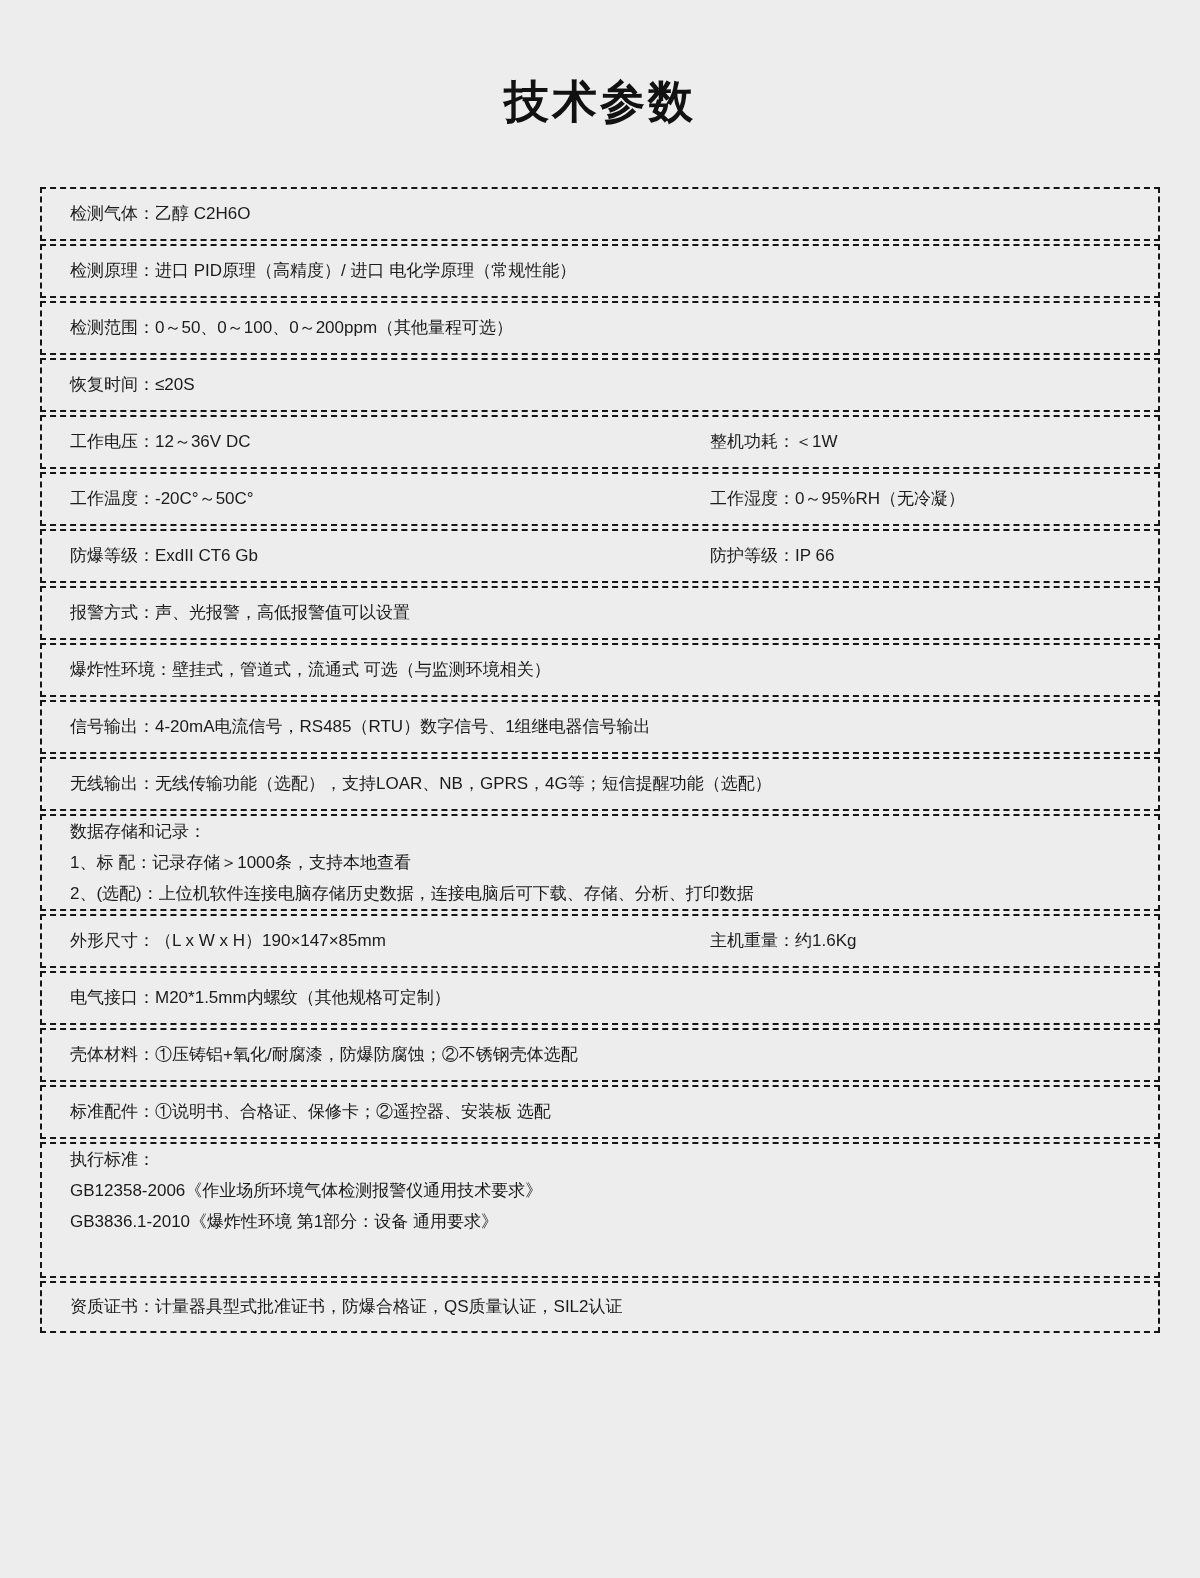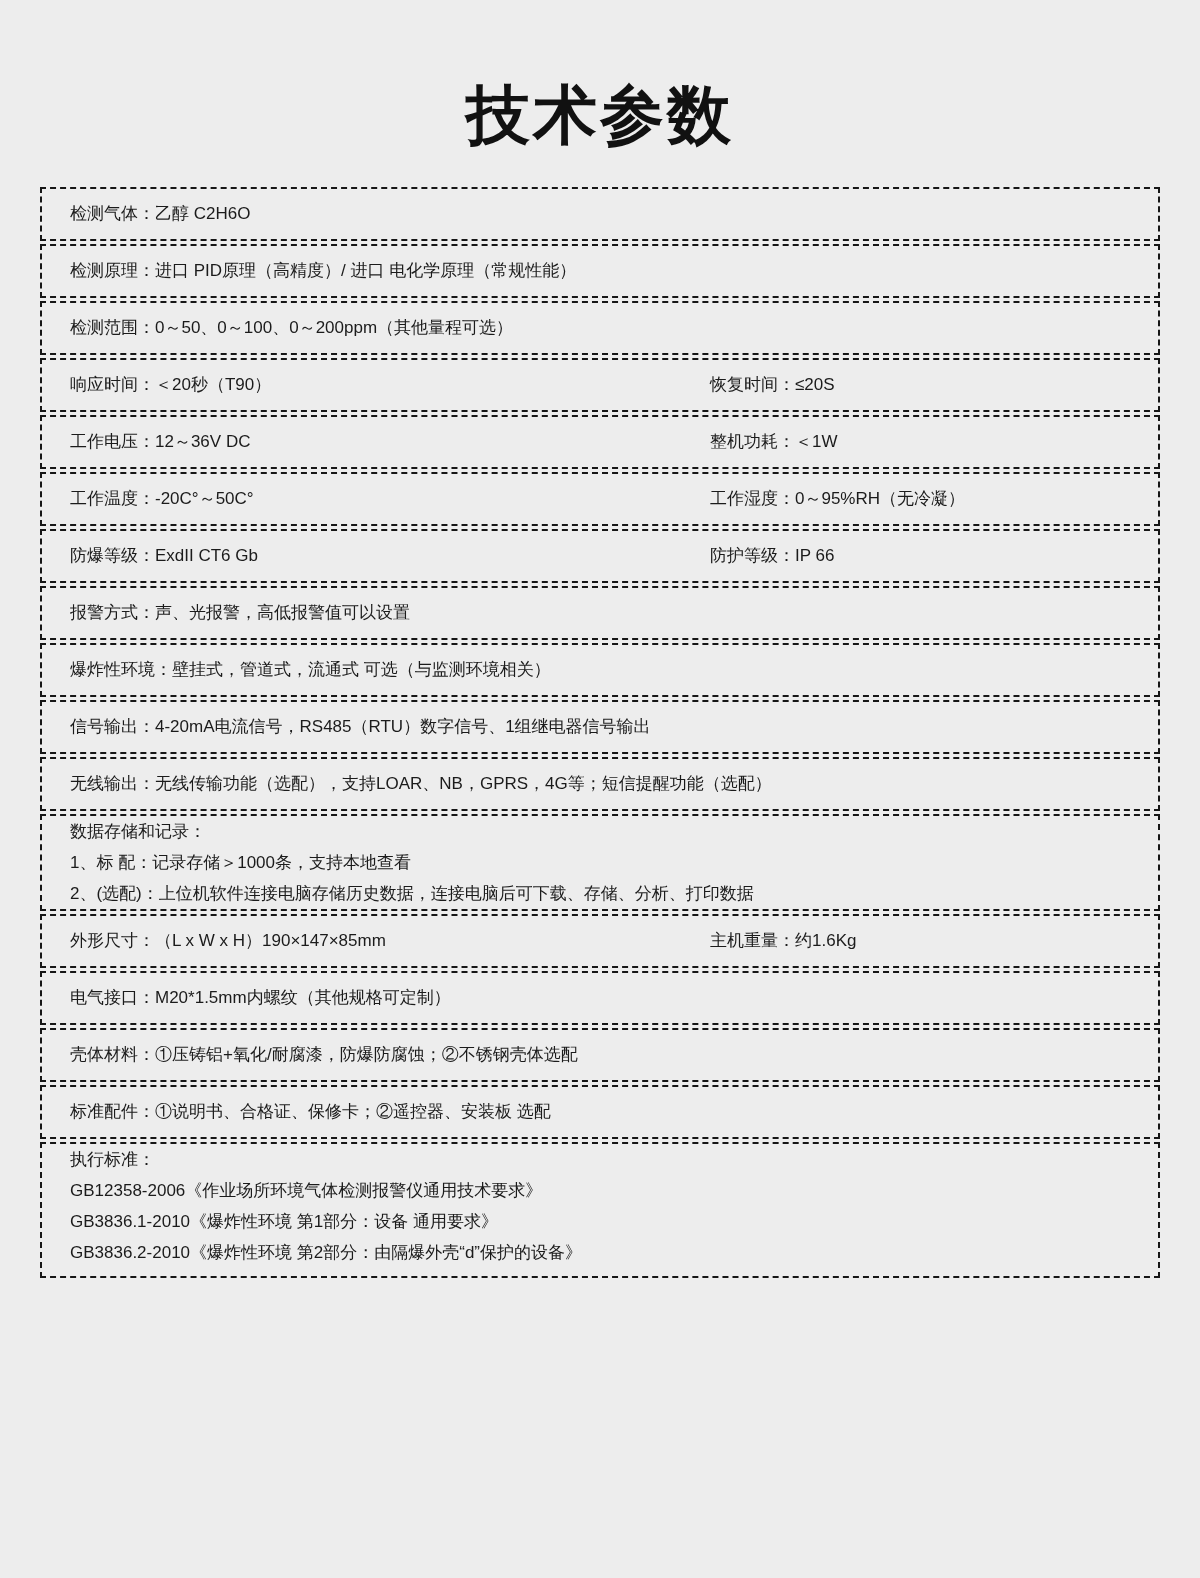--- a/index.html
+++ b/index.html
@@ -14,21 +14,21 @@
     color: #1b1b1b;
     position: relative;
     overflow: hidden;
   }
   .page-title {
     position: absolute;
     top: 72px;
     left: 0;
     width: 1200px;
     text-align: center;
-    font-size: 64px;
+    font-size: 45px;
     font-weight: 600;
     letter-spacing: 3px;
     color: #111;
   }
   .spec-table {
     position: absolute;
     left: 40px;
     top: 187px;
     width: 1120px;
   }
@@ -78,21 +78,20 @@
   <div class="row">
     <span class="cell-single">检测原理：进口 PID原理（高精度）/ 进口 电化学原理（常规性能）</span>
   </div>
 
   <div class="row">
     <span class="cell-single">检测范围：0～50、0～100、0～200ppm（其他量程可选）</span>
   </div>
 
 
   <div class="row">
-    <span class="cell-left">响应时间：＜20秒（T90）</span>
     <span class="cell-right">恢复时间：≤20S</span>
   </div>
 
   <div class="row">
     <span class="cell-left">工作电压：12～36V DC</span>
     <span class="cell-right">整机功耗：＜1W</span>
   </div>
 
   <div class="row">
     <span class="cell-left">工作温度：-20C°～50C°</span>
@@ -141,17 +140,19 @@
   </div>
 
   <div class="row">
     <span class="cell-single">标准配件：①说明书、合格证、保修卡；②遥控器、安装板 选配</span>
   </div>
 
   <div class="row multi h-4line">
     <span class="line">执行标准：</span>
     <span class="line">GB12358-2006《作业场所环境气体检测报警仪通用技术要求》</span>
     <span class="line">GB3836.1-2010《爆炸性环境 第1部分：设备 通用要求》</span>
-    <span class="line">GB3836.2-2010《爆炸性环境 第2部分：由隔爆外壳“d”保护的设备》</span>
   </div>
 
+  <div class="row h-last">
+    <span class="cell-single">资质证书：计量器具型式批准证书，防爆合格证，QS质量认证，SIL2认证</span>
+  </div>
 
 </div>
 
 </body></html>

